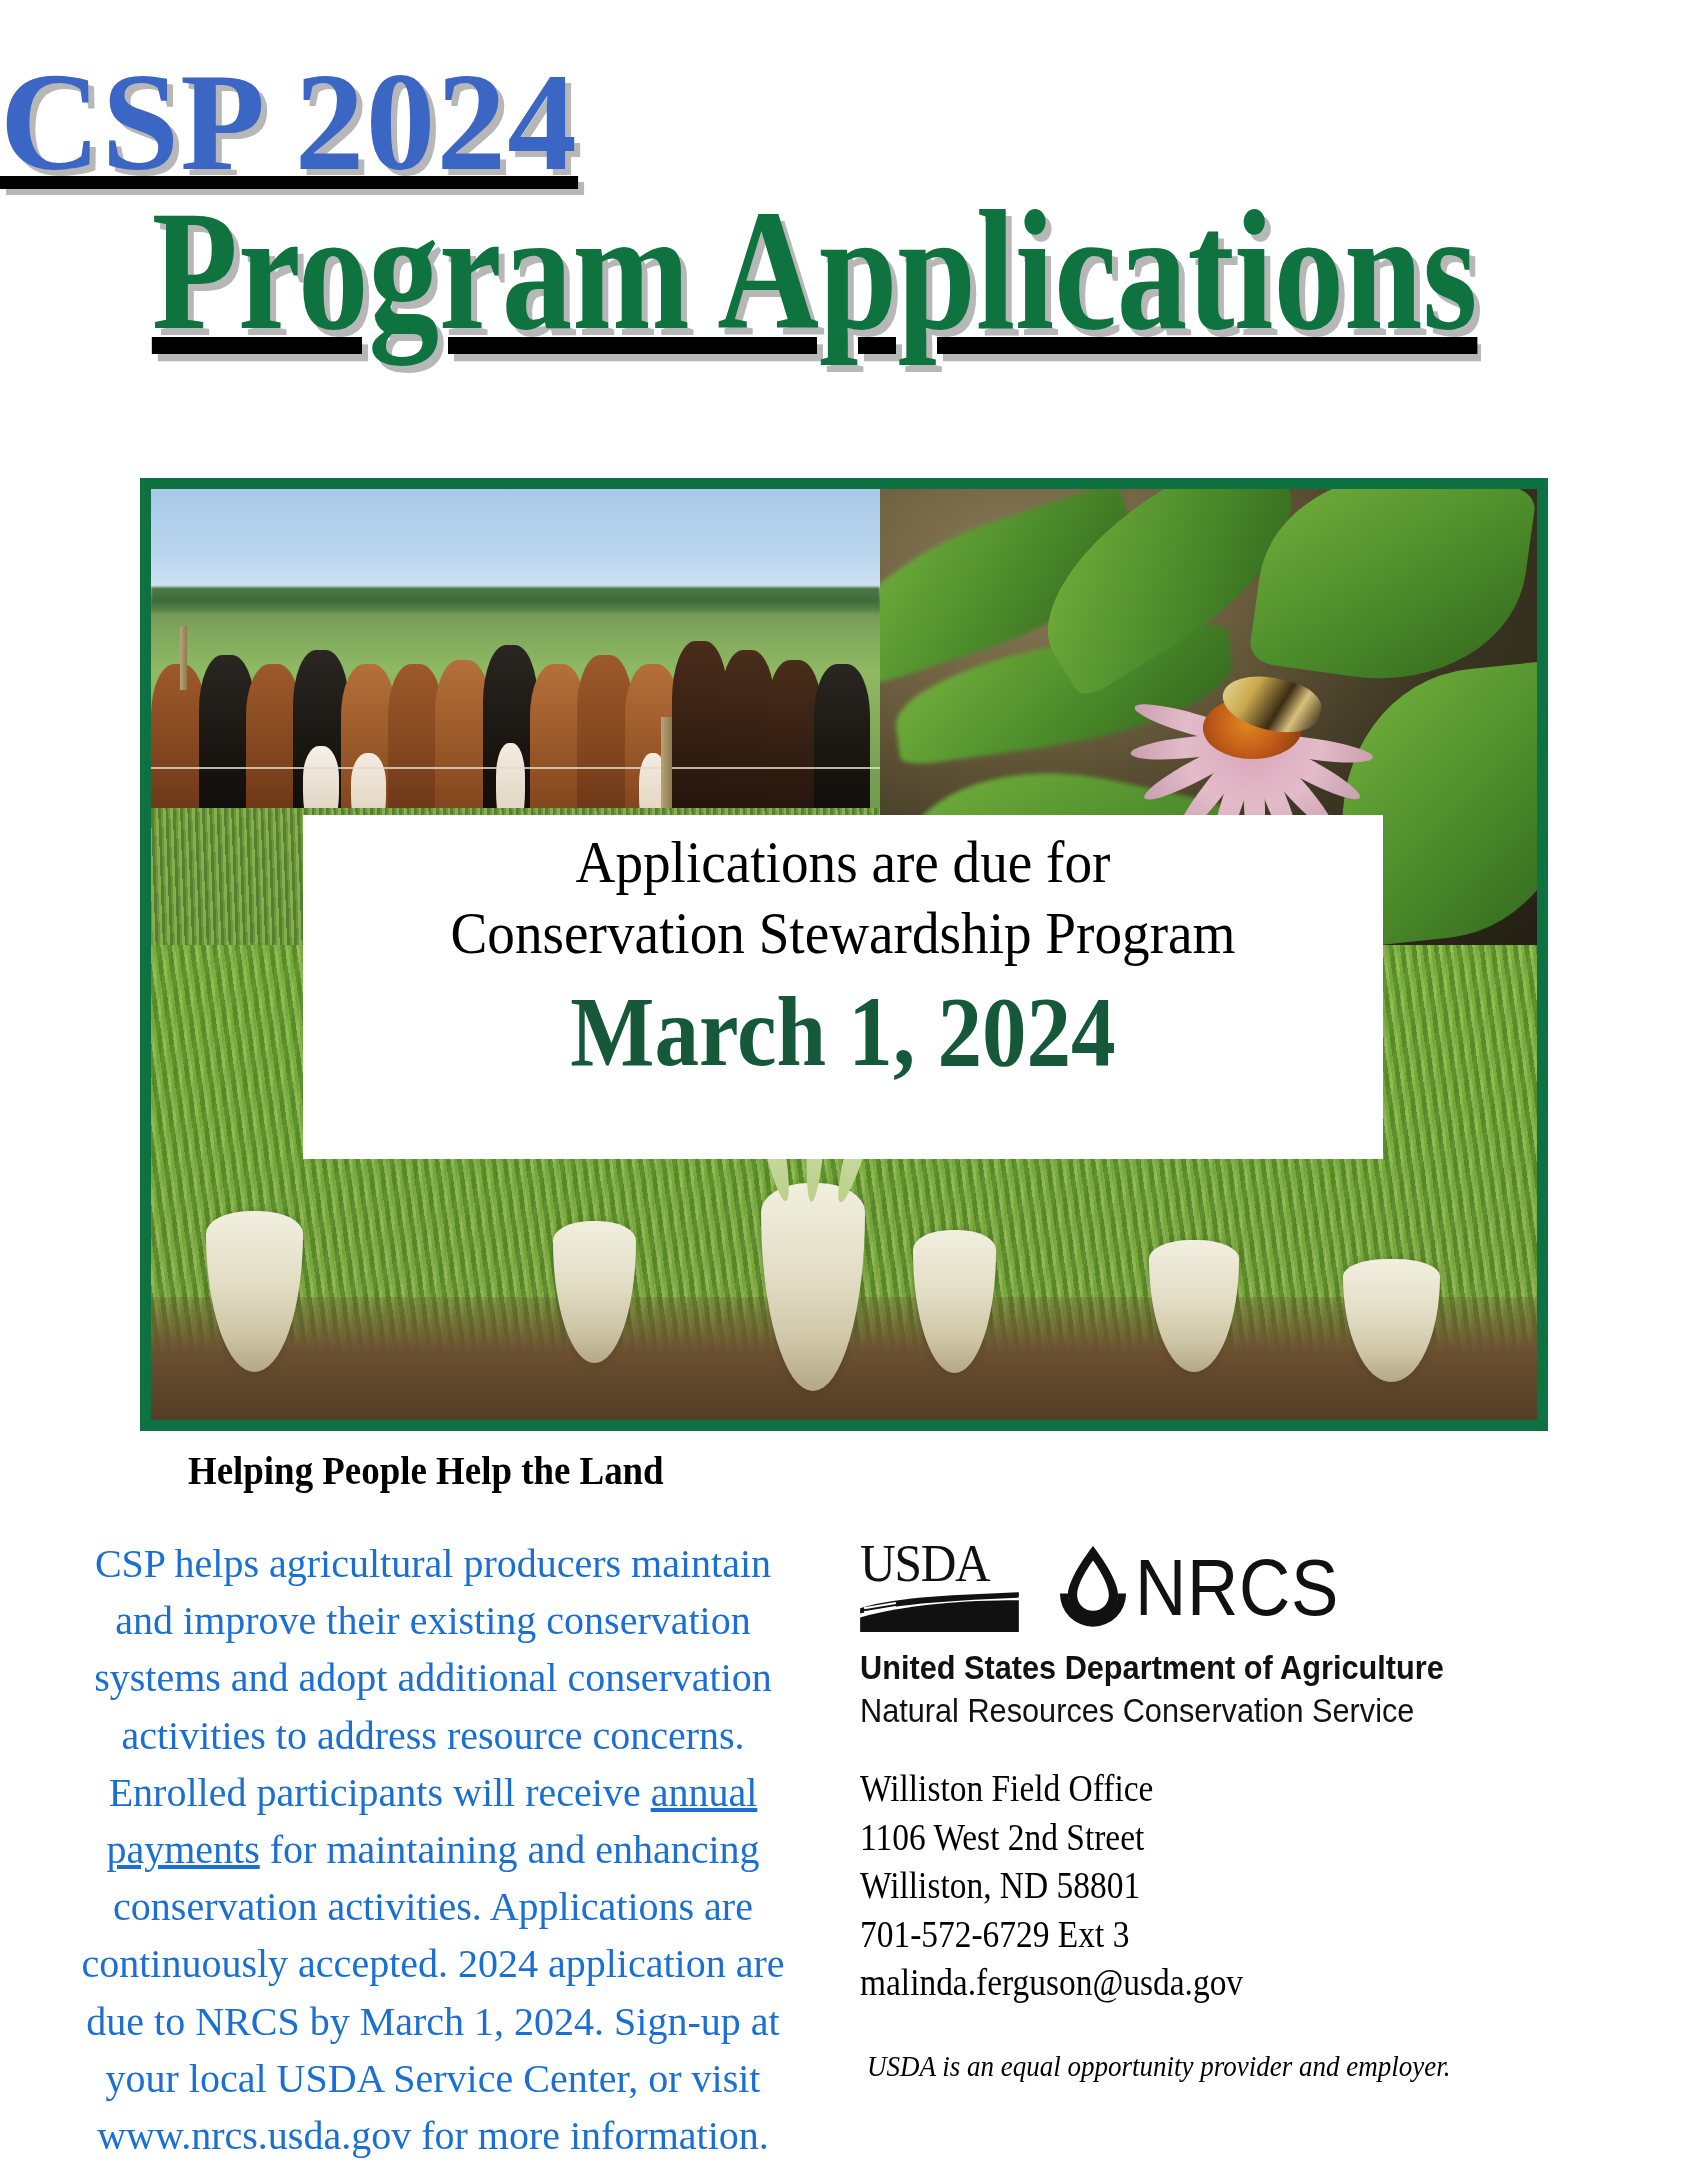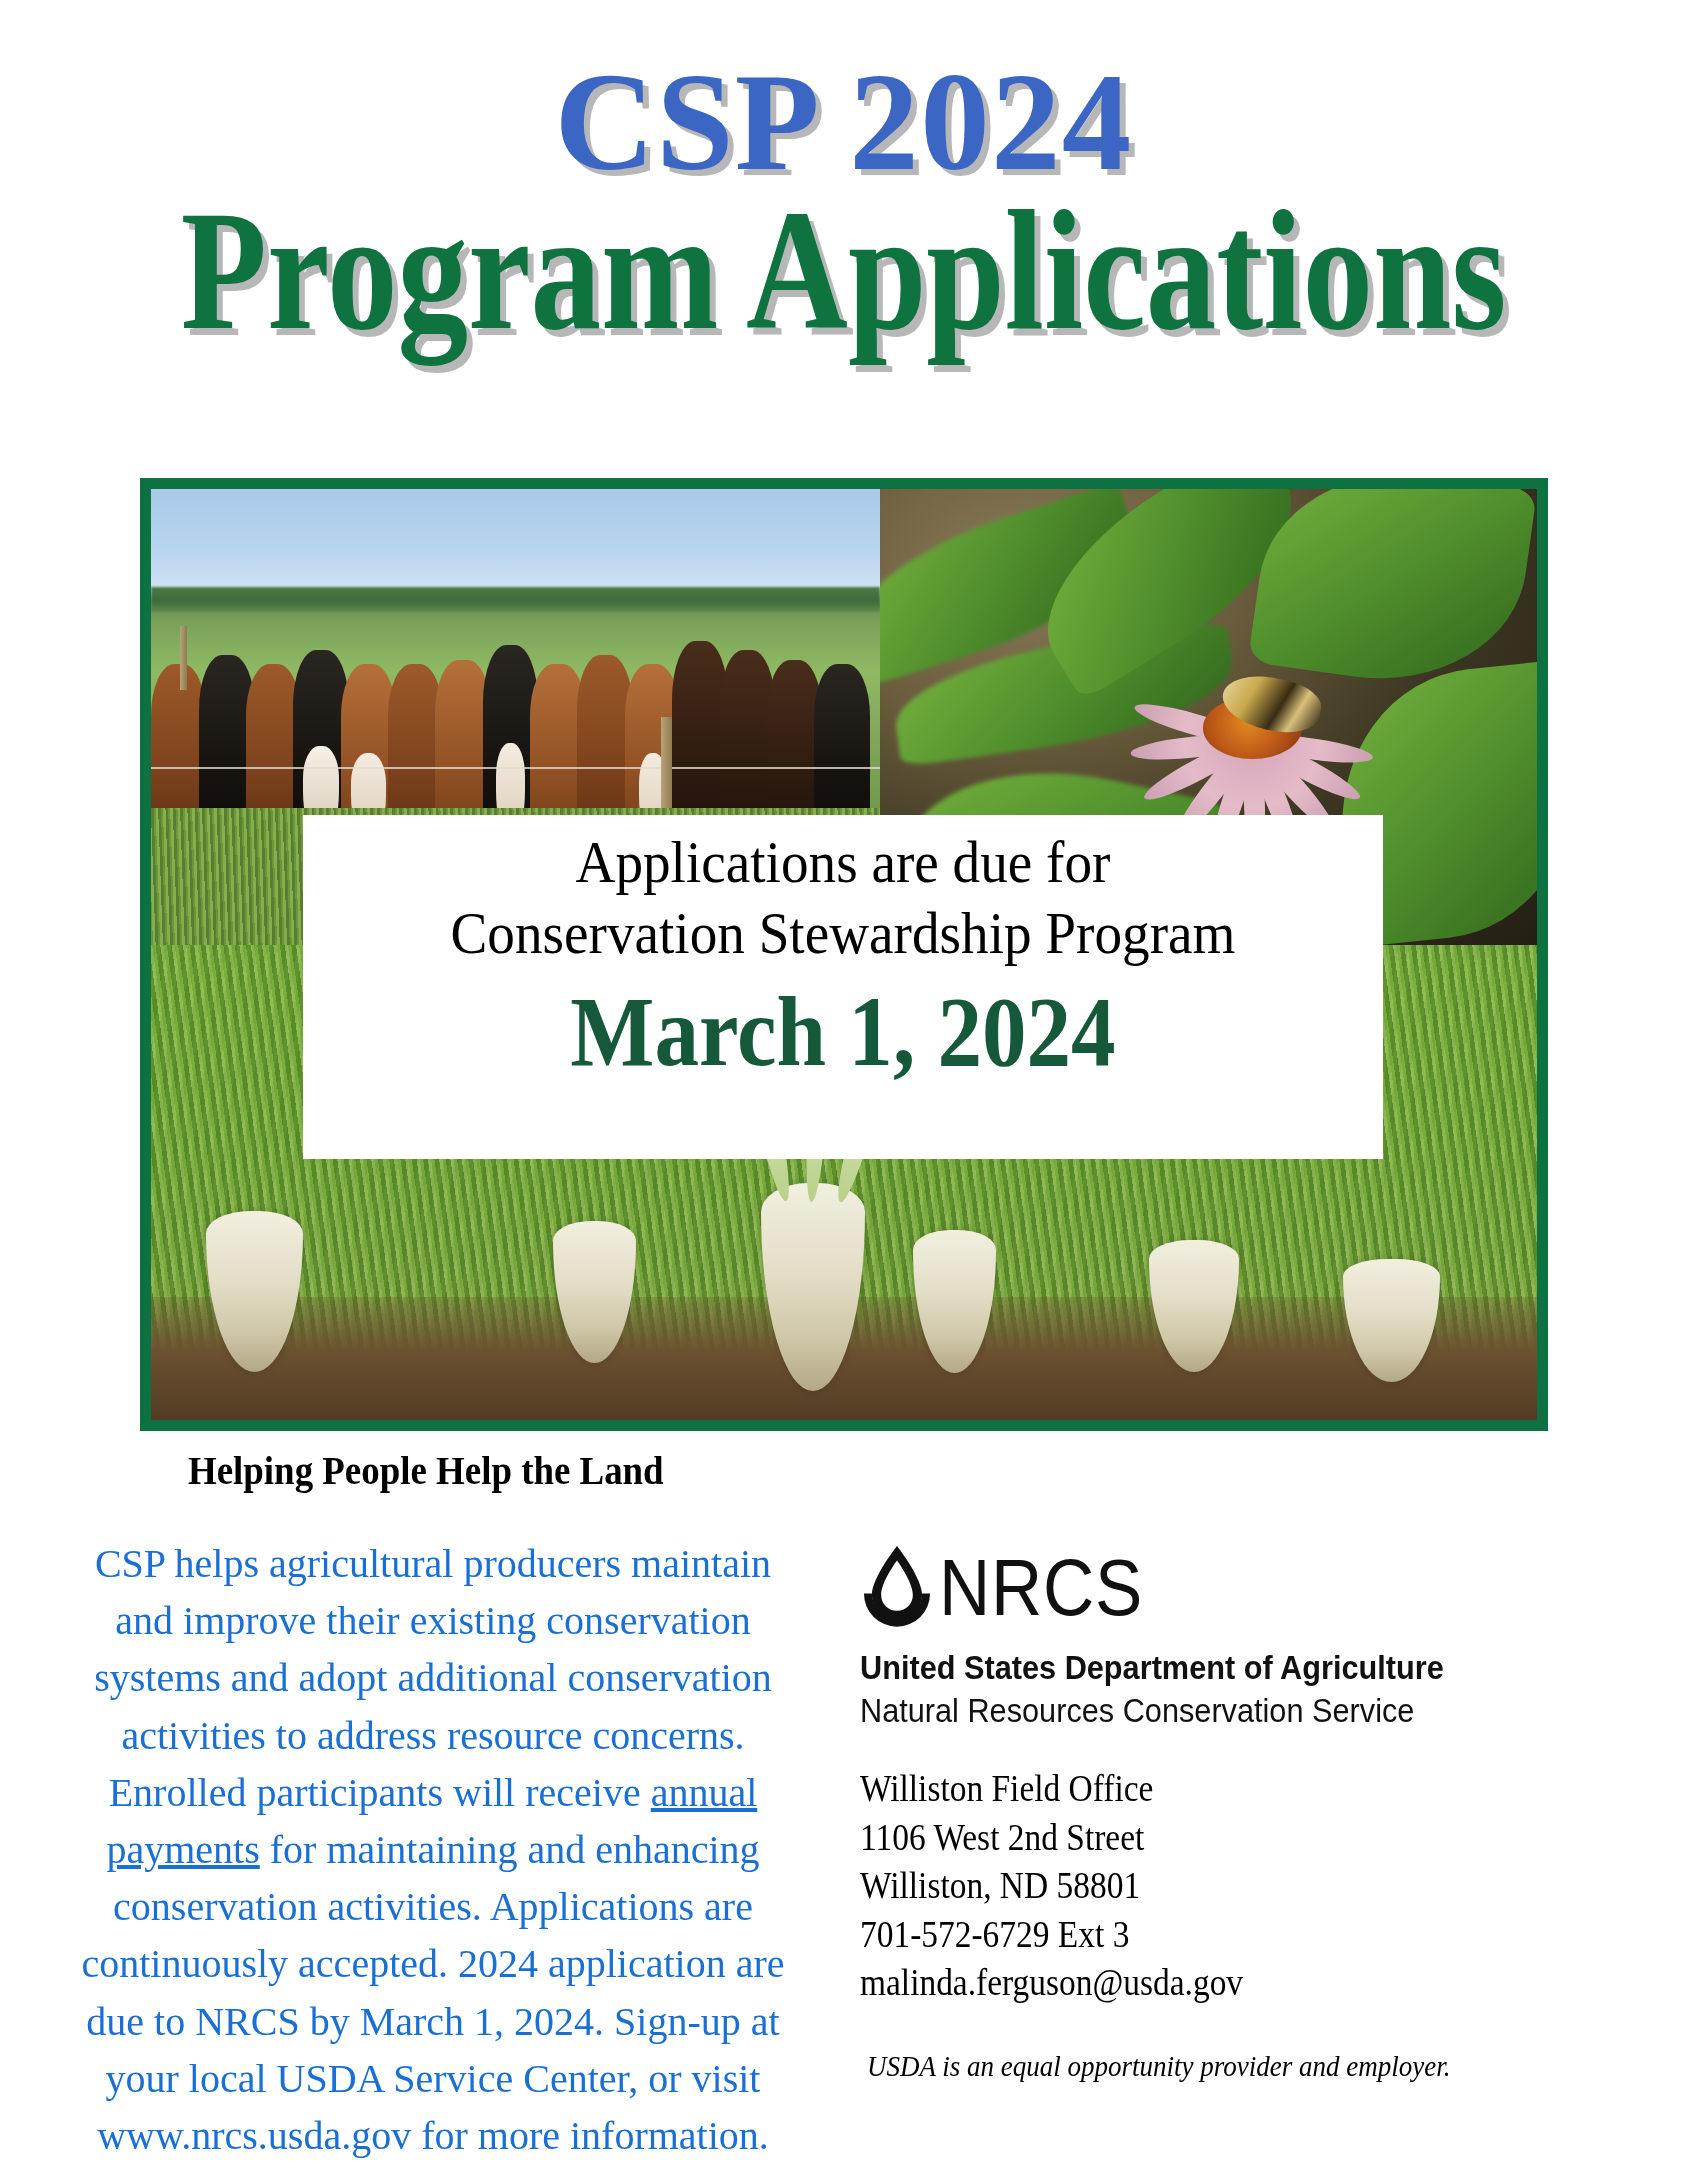--- a/index.html
+++ b/index.html
@@ -15,21 +15,22 @@
     font-family: "Liberation Serif", serif;
     overflow: hidden;
   }
 
   
   .title-block {
     position: absolute;
     top: 53px;
     left: 0;
     width: 1687px;
-    text-align: center;
+    text-align: left;
+    text-decoration: underline;
   }
   .title-main {
     font-family: "Liberation Serif", serif;
     font-weight: bold;
     font-size: 139px;
     line-height: 1.0;
     color: #3B66C4;
     letter-spacing: 1.3px;
     text-shadow: 6px 6px 0 rgba(170,170,170,0.85);
     margin: 0;
@@ -461,20 +462,30 @@
 <div class="bottom">
 
   <div class="col-left">
     <div class="body-copy" id="body-copy"><span>CSP helps agricultural producers maintain and improve their existing conservation systems and adopt additional conservation activities to address resource concerns.  Enrolled participants will receive </span><u>annual payments</u><span> for maintaining and enhancing conservation activities.  Applications are continuously accepted. 2024 application are due to NRCS by March 1, 2024. Sign-up at your local USDA Service Center, or visit www.nrcs.usda.gov for more information.</span></div>
   </div>
 
   <div class="col-right">
 
     <div class="logo-row">
 
+      <div class="usda-mark">
+        <div class="usda-word">USDA</div>
+        <div class="usda-field">
+          <svg width="159" height="41" viewBox="0 0 240 62" aria-hidden="true">
+            <path d="M0 26 C60 8, 150 6, 240 2 L240 10 C150 14, 60 18, 0 34 Z" fill="#111111"></path>
+            <path d="M0 40 C70 20, 160 14, 240 14 L240 62 L0 62 Z" fill="#111111"></path>
+            <path d="M6 26 L54 18 M6 32 L54 24" stroke="#ffffff" stroke-width="3" fill="none"></path>
+          </svg>
+        </div>
+      </div>
 
       <div class="nrcs-mark">
         <span>
           <svg width="74" height="90" viewBox="0 0 112 136" aria-hidden="true">
             <path d="M56 6 C56 6, 18 54, 18 80 A38 38 0 0 0 94 80 C94 54, 56 6, 56 6 Z
                      M56 28 C56 28, 32 60, 32 80 A24 24 0 0 0 80 80 C80 60, 56 28, 56 28 Z" fill="#111111" fill-rule="evenodd"></path>
             <path d="M6 78 A50 50 0 0 0 106 78 L94 78 A38 38 0 0 1 18 78 Z" fill="#111111"></path>
           </svg>
         </span>
         <span class="nrcs-word">NRCS</span>

